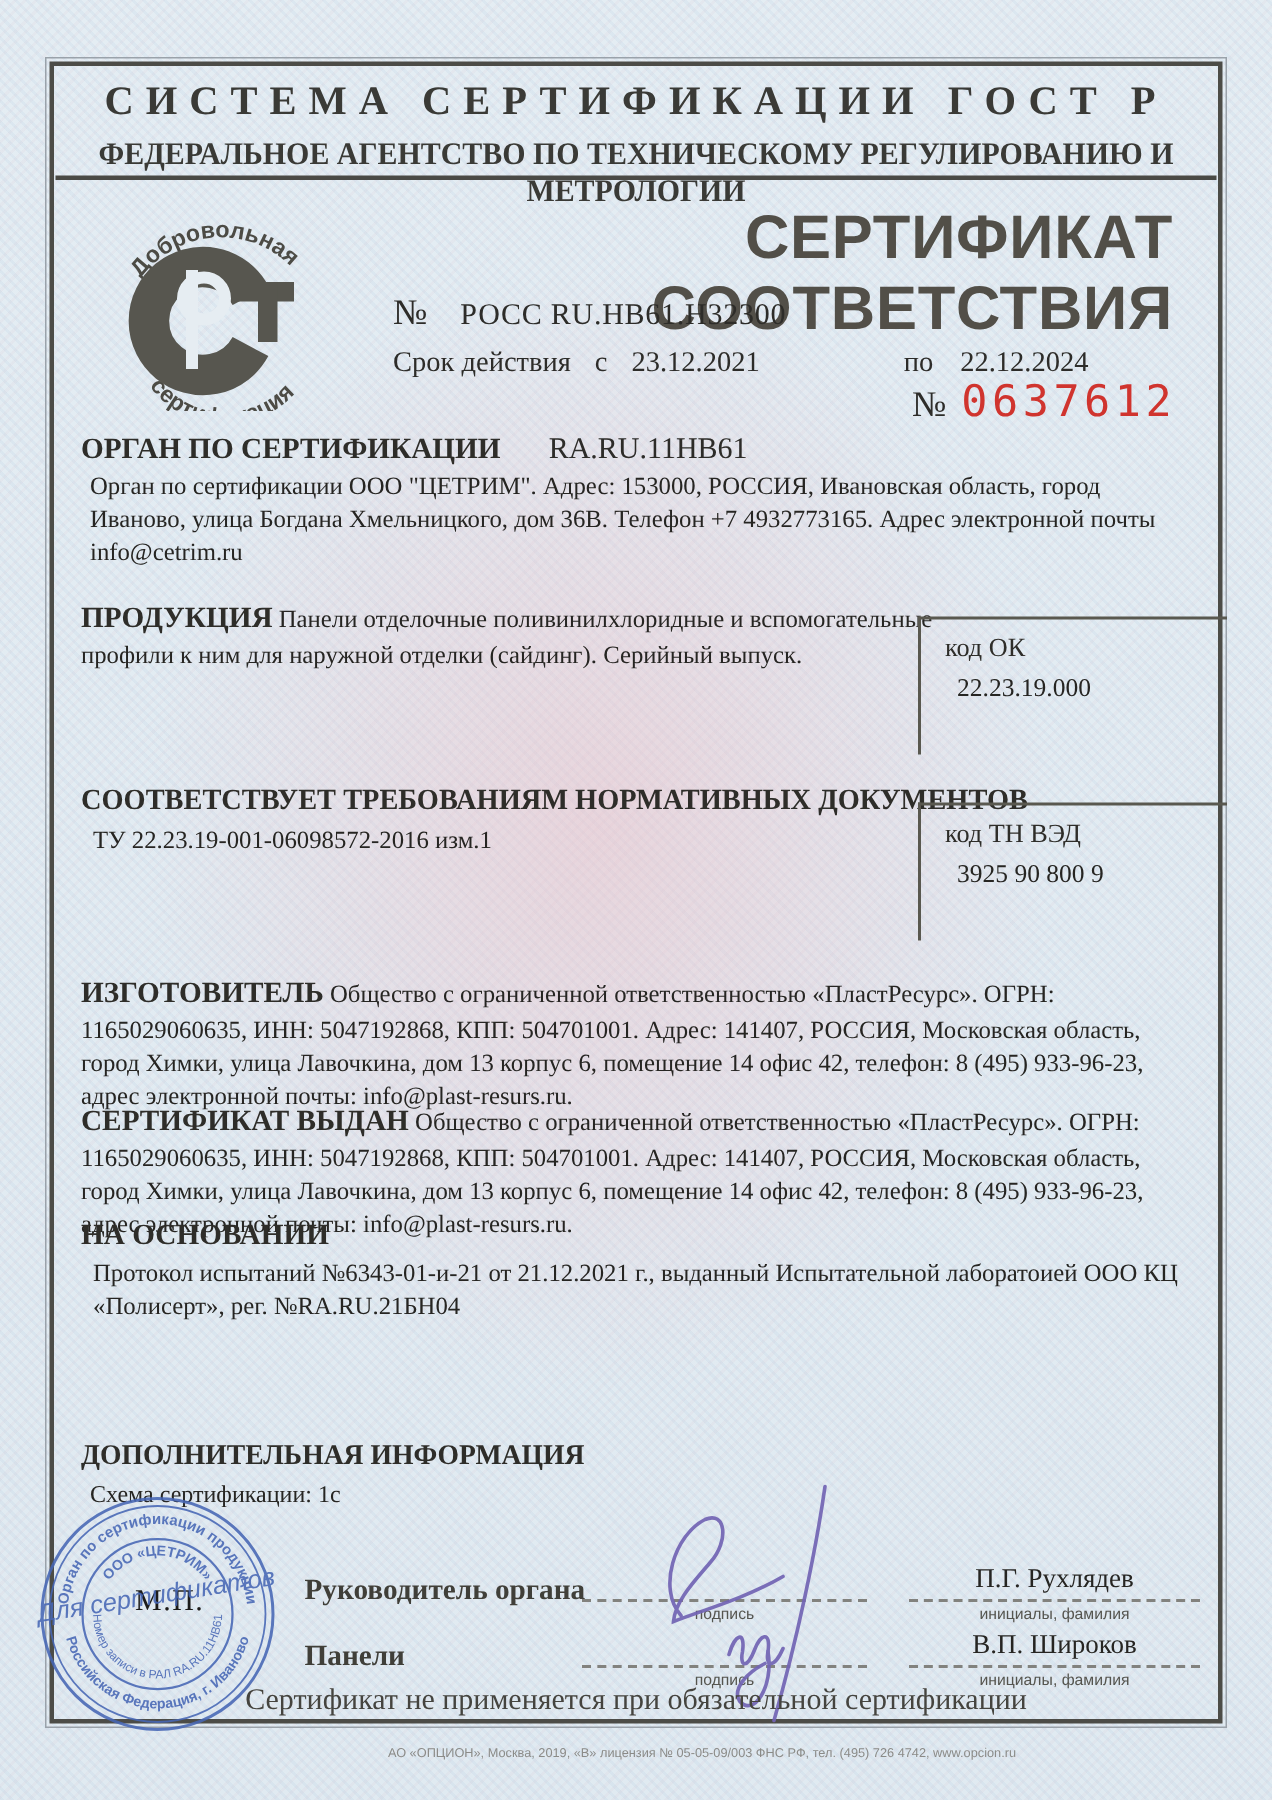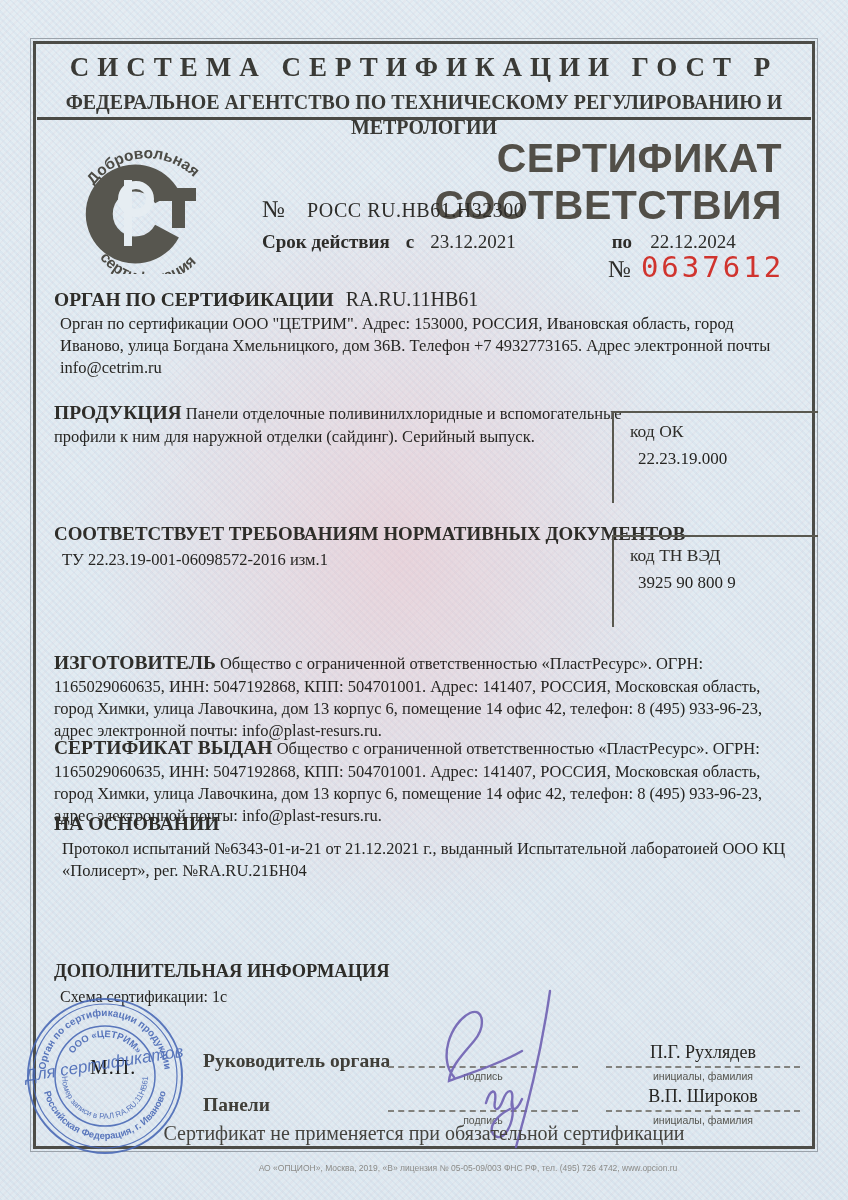--- a/index.html
+++ b/index.html
@@ -19,28 +19,28 @@
   
   .hdr-system{left:30px;top:52px;width:788px;text-align:center;font-weight:bold;font-size:27px;letter-spacing:8px;color:#3a3a36;}
   .hdr-agency{left:30px;top:90px;width:788px;text-align:center;font-weight:bold;font-size:21px;color:#3a3a36;transform:scaleX(.95);}
   .hdr-rule{left:37px;top:117px;width:774px;height:3px;background:#4a4a45;}
   .doc-title{left:198px;top:135px;width:584px;text-align:right;font-family:"Liberation Sans",sans-serif;font-weight:bold;font-size:41px;color:#524f48;letter-spacing:.5px;}
   
   .no-sign{font-size:24px;color:#2d2c29;}
   .cert-no-row{left:262px;top:196px;display:flex;align-items:baseline;gap:22px;}
   .cert-no-val{font-size:20px;color:#2d2c29;letter-spacing:.5px;}
   .validity-row{left:262px;top:231px;display:flex;align-items:baseline;color:#2d2c29;}
-  .validity-row .lbl{font-weight:bold;font-size:19px;}
+  .validity-row .lbl{font-weight:normal;font-size:19px;}
   .validity-row .date{font-size:19px;}
   .blank-no{left:608px;top:250px;display:flex;align-items:baseline;gap:10px;}
   .blank-no .digits{font-family:"DejaVu Sans Mono",monospace;font-size:29px;color:#d0342e;letter-spacing:3px;}
   
   .sec-h{font-weight:bold;font-size:19.5px;color:#2e2d29;}
   .body-t{font-size:16.5px;line-height:1.34;color:#262522;}
-  .org-row{left:54px;top:288px;display:flex;align-items:baseline;gap:12px;}
+  .org-row{left:54px;top:288px;display:flex;align-items:baseline;gap:32px;}
   .org-reg{font-size:20px;color:#2d2c29;}
   .org-text{left:60px;top:313px;width:714px;}
   .product-p{left:54px;top:400px;width:578px;}
   .code-box{width:206px;height:92px;border-top:2px solid #59584f;border-left:2px solid #59584f;box-sizing:border-box;padding:8px 0 0 16px;}
   .code-box .cb-label{font-size:17.5px;color:#2e2d29;}
   .code-box .cb-value{font-size:17px;color:#262522;margin-top:7px;padding-left:8px;}
   #code-ok{left:612px;top:411px;}
   #code-tnved{left:612px;top:535px;}
   .conf-h{left:54px;top:523px;transform:scaleX(.97);transform-origin:left;white-space:nowrap;}
   .conf-text{left:62px;top:549px;}

